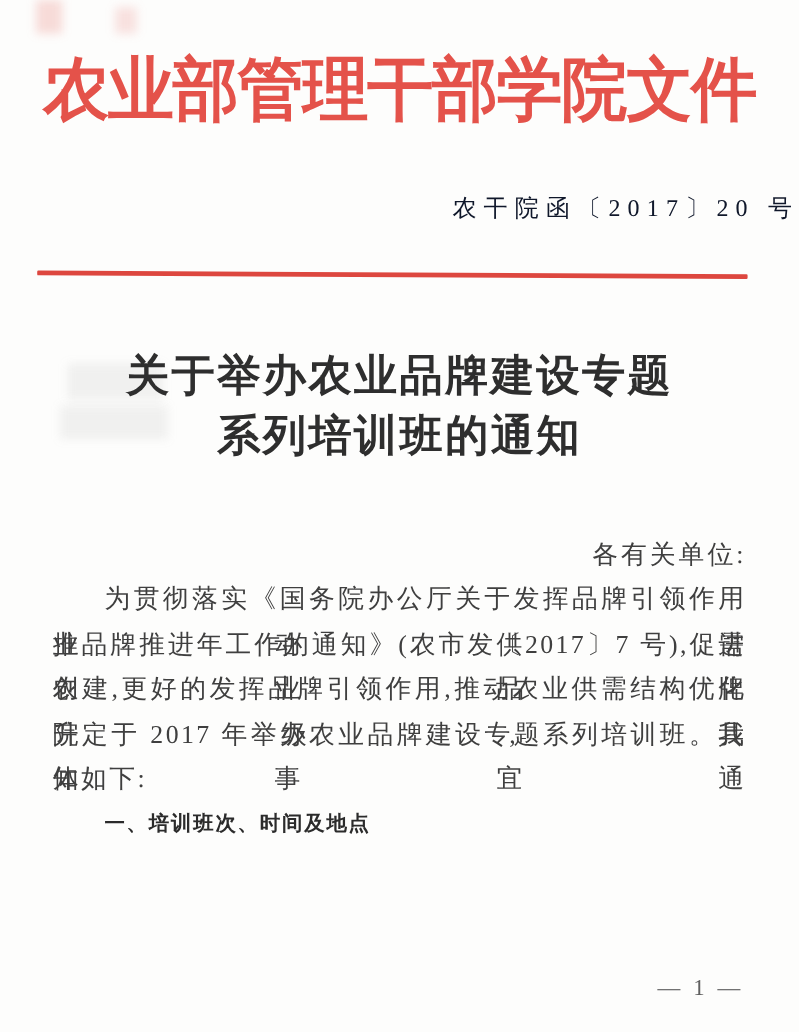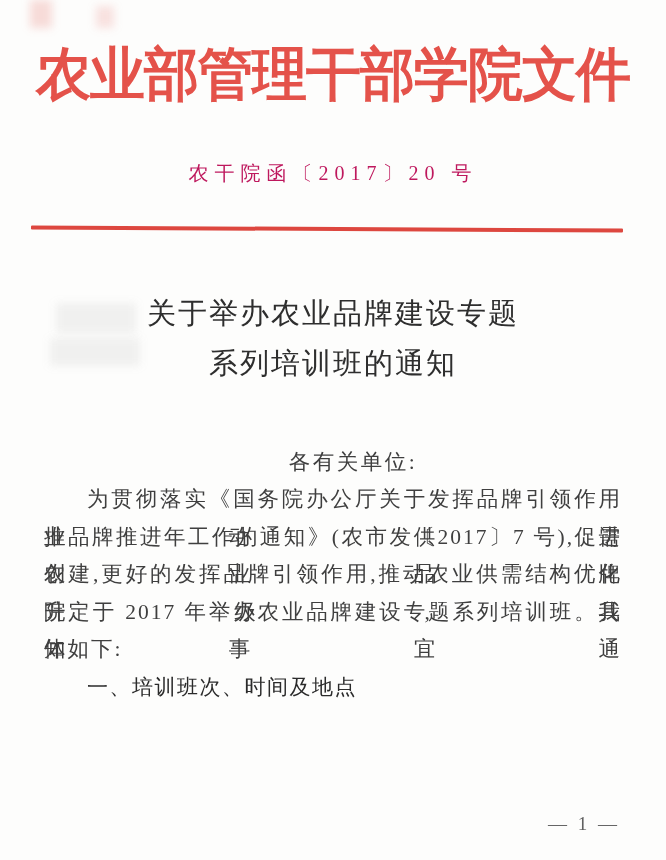--- a/index.html
+++ b/index.html
@@ -29,23 +29,23 @@
     color: #e4524a;
     letter-spacing: -1px;
     transform: scaleY(1.05);
     white-space: nowrap;
   }
   .doc-number {
     position: absolute;
     top: 160px;
     left: 0;
     width: 100%;
-    text-align: center;
+    text-align: right;
     font-size: 20px;
-    color: #be185d;
+    color: #0f172a;
     letter-spacing: 6px;
     white-space: nowrap;
   }
   .red-rule {
     position: absolute;
     top: 227px;
     left: 31px;
     width: 592px;
     height: 4px;
     background: #dd473f;
@@ -53,22 +53,22 @@
     transform: rotate(0.3deg);
   }
 
   
   .doc-title {
     position: absolute;
     top: 288px;
     left: 0;
     width: 100%;
     text-align: center;
-    font-size: 29px;
-    font-weight: normal;
+    font-size: 36px;
+    font-weight: bold;
     color: #2e2e2e;
     letter-spacing: 2px;
     line-height: 50px;
   }
 
   
   .body-text {
     position: absolute;
     top: 444px;
     left: 44px;
@@ -79,29 +79,29 @@
   .body-line {
     height: 37.4px;
     line-height: 37.4px;
     letter-spacing: 2px;
   }
   .jline {
     text-align: justify;
     text-align-last: justify;
   }
   .indent-first { text-indent: 43px; }
-  .salutation { text-align: center; letter-spacing: 2.5px; margin-left: 40px; }
+  .salutation { text-align: right; letter-spacing: 2.5px; margin-left: 40px; }
   .para-end { text-align: left; }
   .section-heading {
     font-family: "Liberation Sans", "DejaVu Sans", sans-serif;
-    font-weight: normal;
+    font-weight: bold;
     color: #2b2b2b;
     padding-left: 43px;
     letter-spacing: 1.5px;
-    font-size: 21px;
+    font-size: 17px;
   }
   .section-text {
     text-indent: 43px;
     letter-spacing: 2.5px;
   }
 
   
   .page-number {
     position: absolute;
     bottom: 25px;

